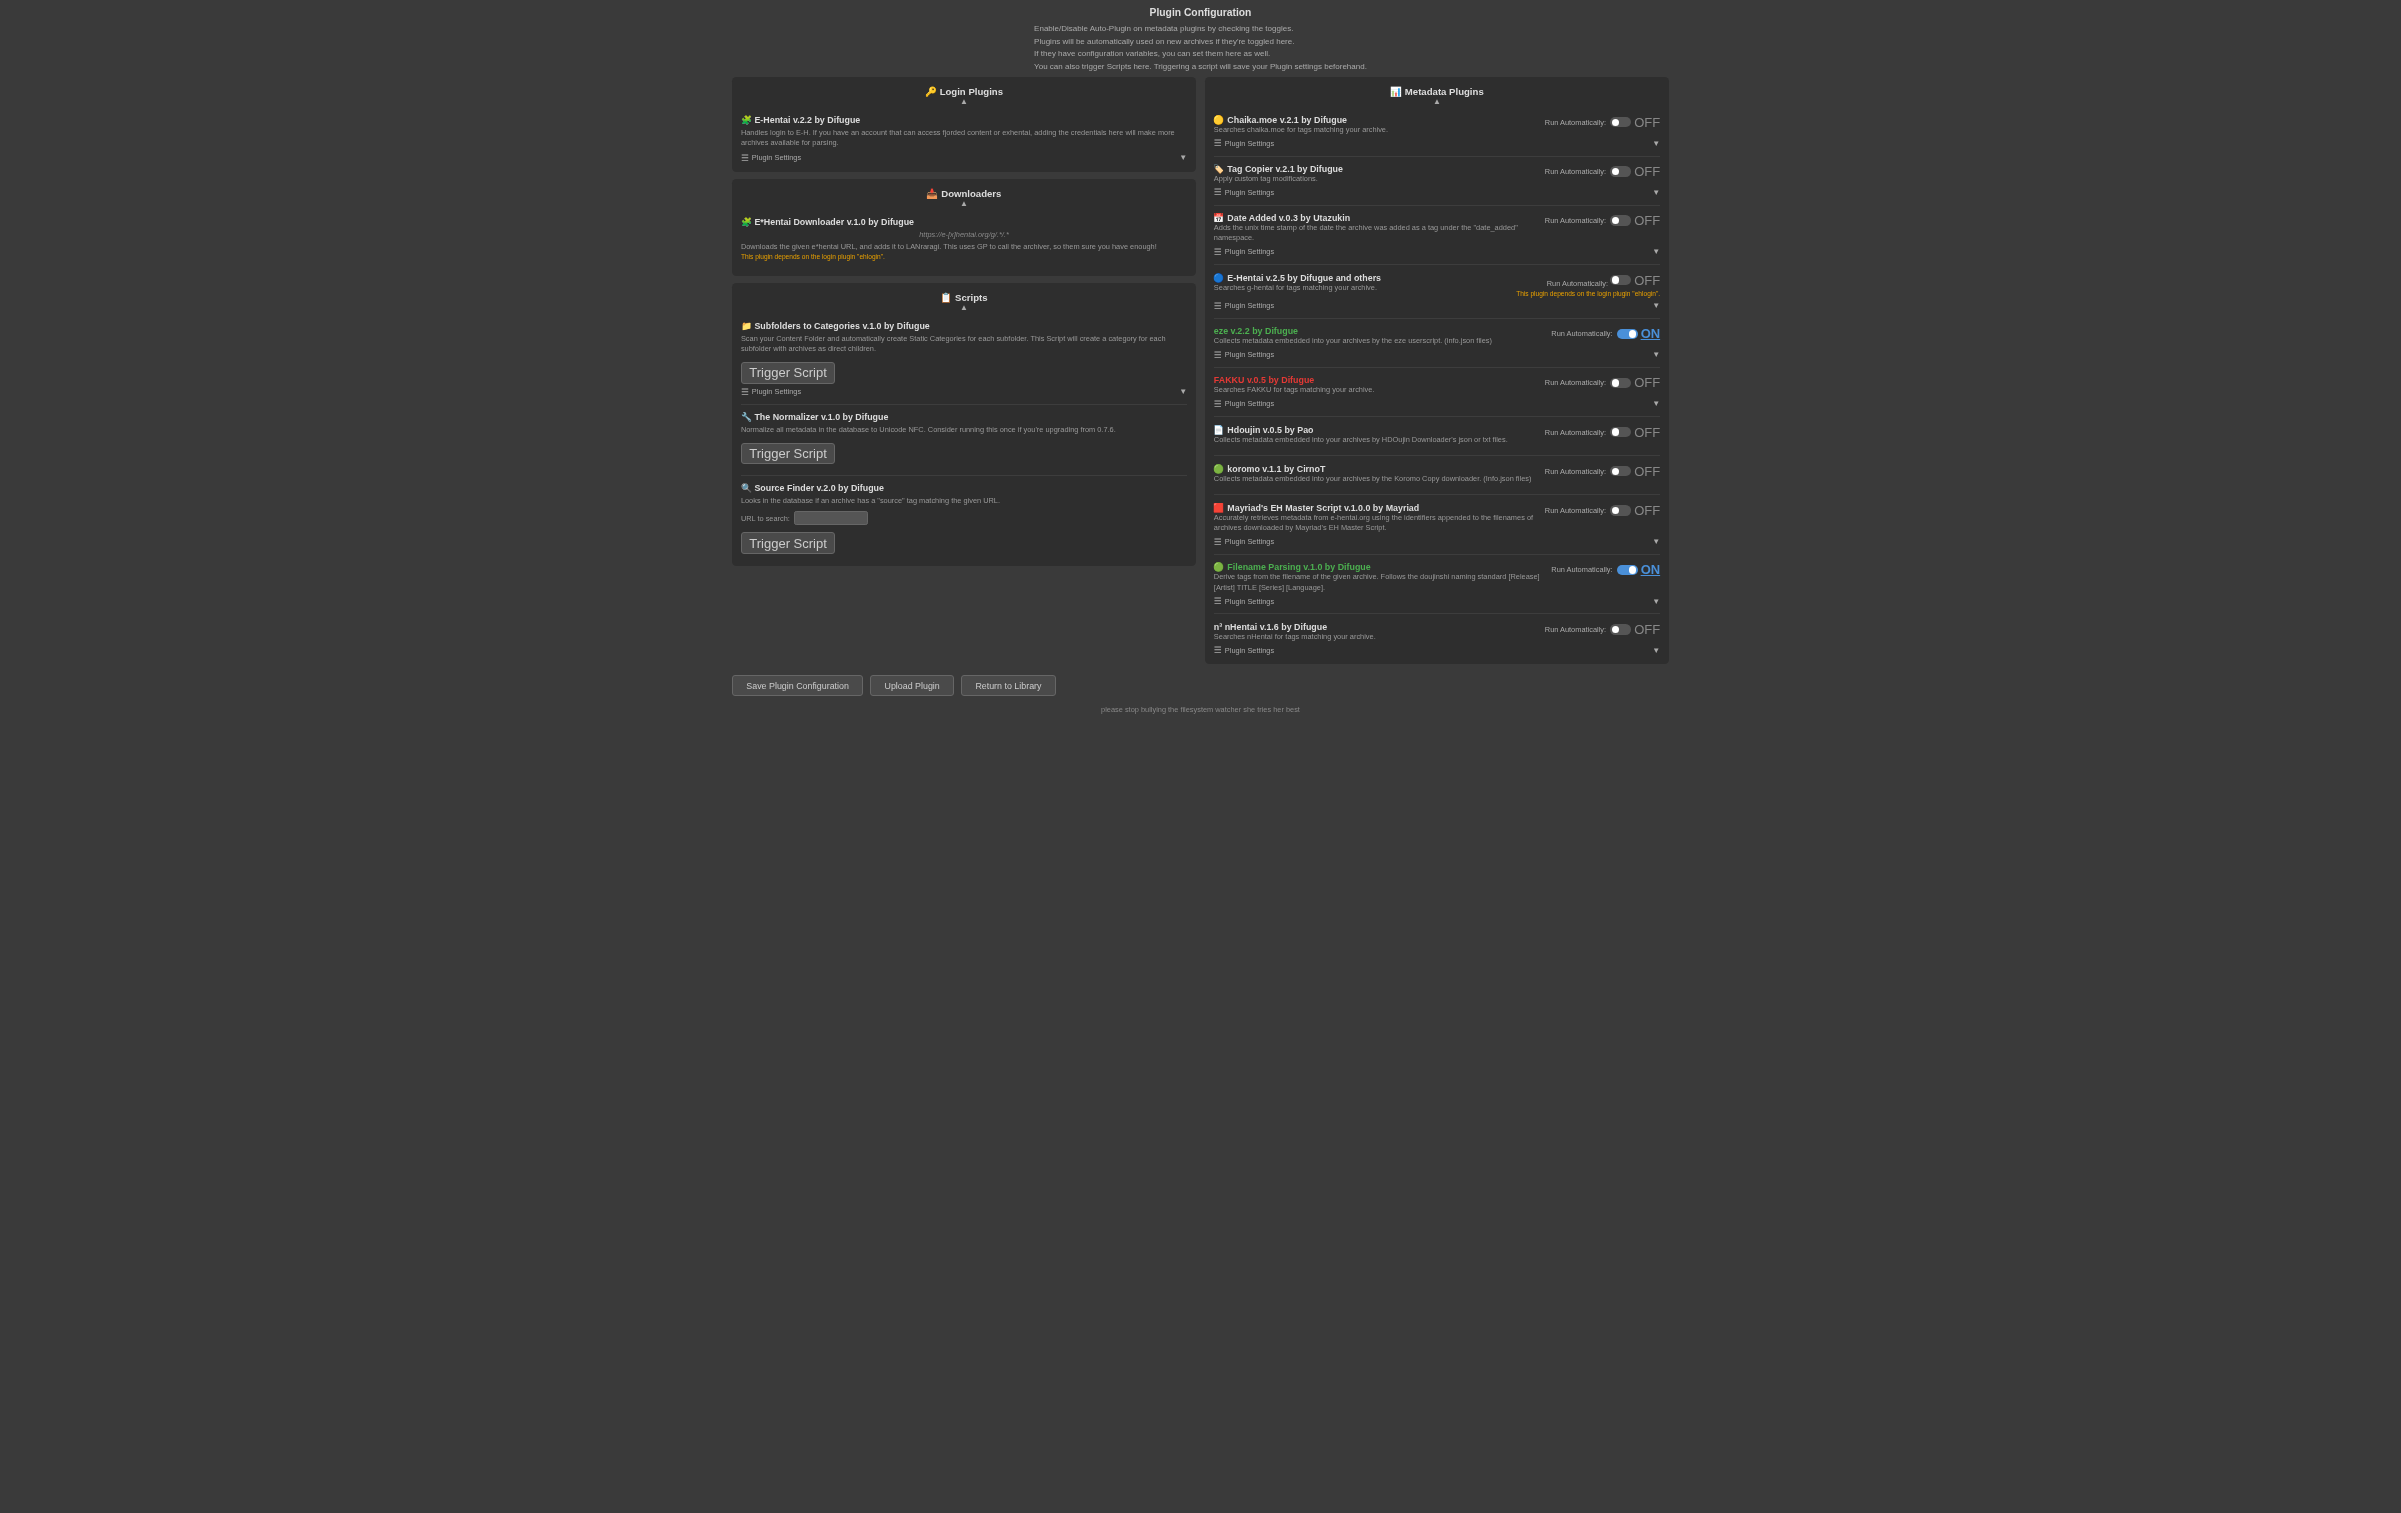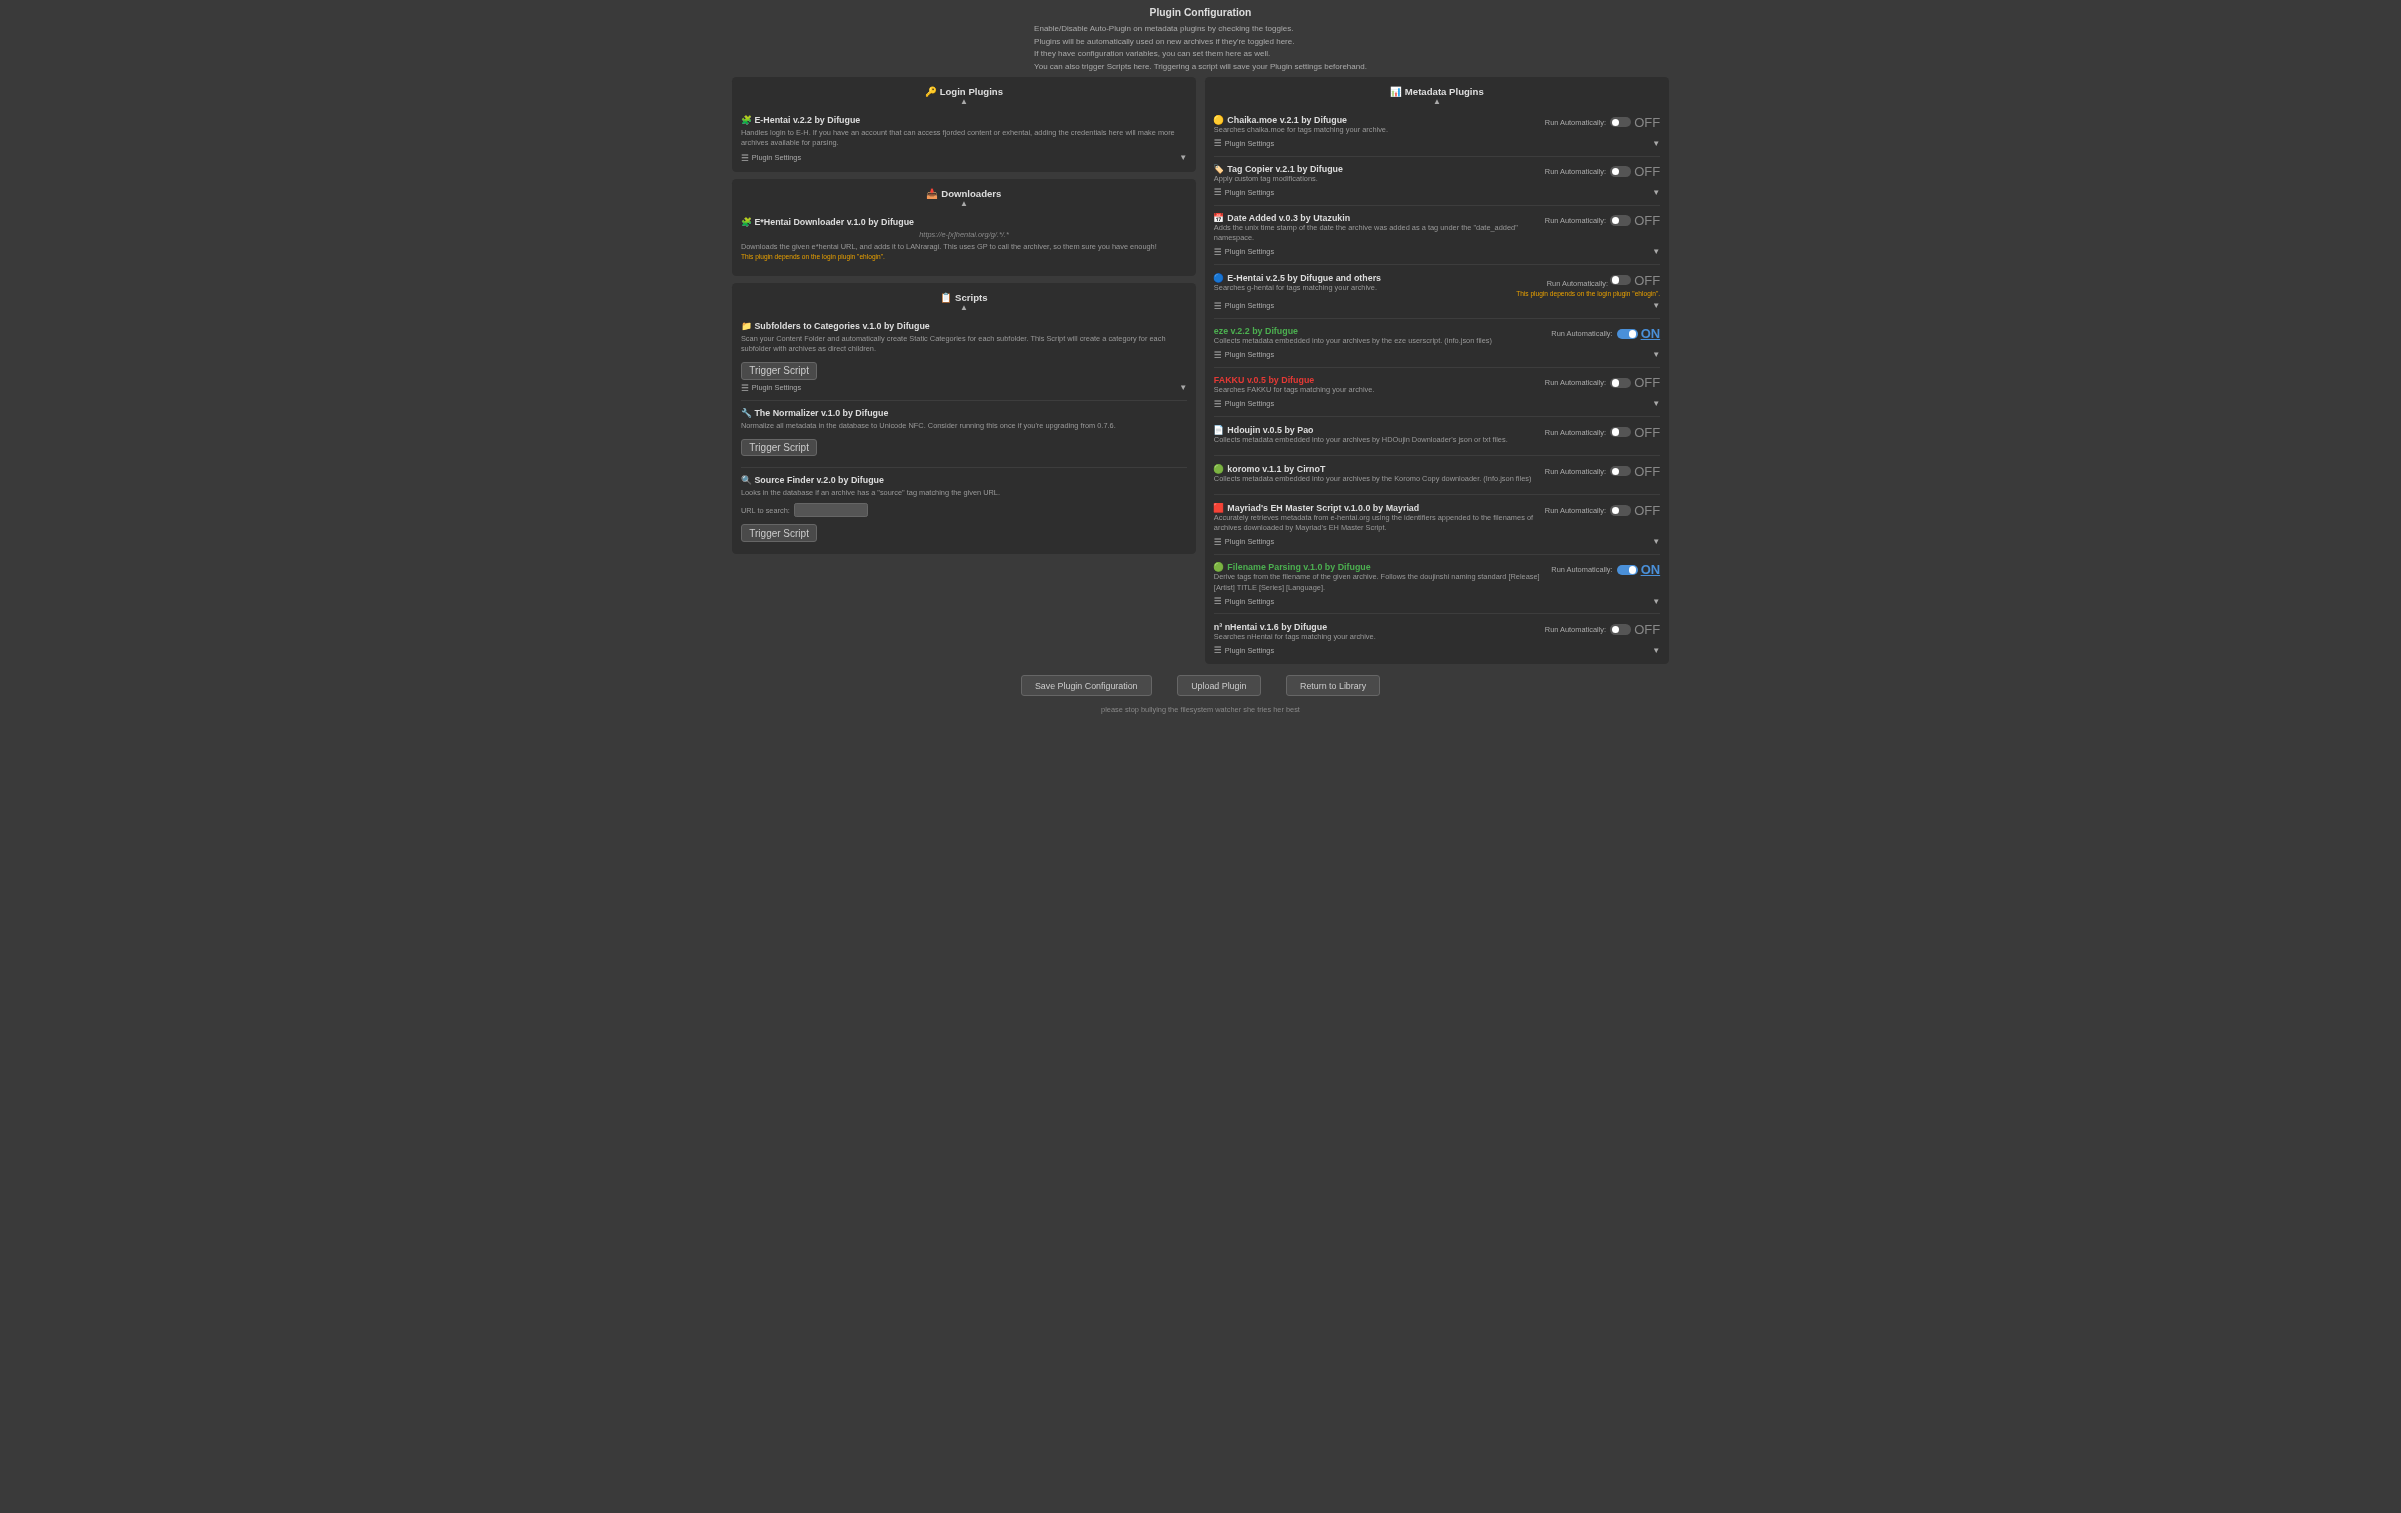--- a/index.html
+++ b/index.html
@@ -181,21 +181,21 @@
 
     .toggle-text.off { color: #888; }
     .toggle-text.on { color: #4a90d9; font-weight: bold; text-decoration: underline; }
 
     .trigger-script-btn {
       display: inline-block;
       background: #4a4a4a;
       border: 0.7px solid #666;
       border-radius: 3px;
       padding: 2.2px 7.4px;
-      font-size: 10px;
+      font-size: 13px;
       color: #ccc;
       cursor: pointer;
       margin-top: 3px;
       margin-bottom: 3px;
     }
 
     .url-input {
       background: #555;
       border: 0.7px solid #666;
       border-radius: 2.2px;
@@ -260,22 +260,22 @@
 
     .meta-bottom {
       display: flex;
       align-items: center;
       justify-content: space-between;
       margin-top: 3px;
     }
 
     .bottom-bar {
       display: flex;
-      justify-content: center;
-      gap: 25px;
+      justify-content: flex-start;
+      gap: 7px;
       padding: 11px 0 5.9px 0;
       width: 100%;
     }
 
     .bottom-btn {
       background: #4a4a4a;
       border: 0.7px solid #666;
       border-radius: 3px;
       padding: 4.4px 13.3px;
       font-size: 8.9px;

